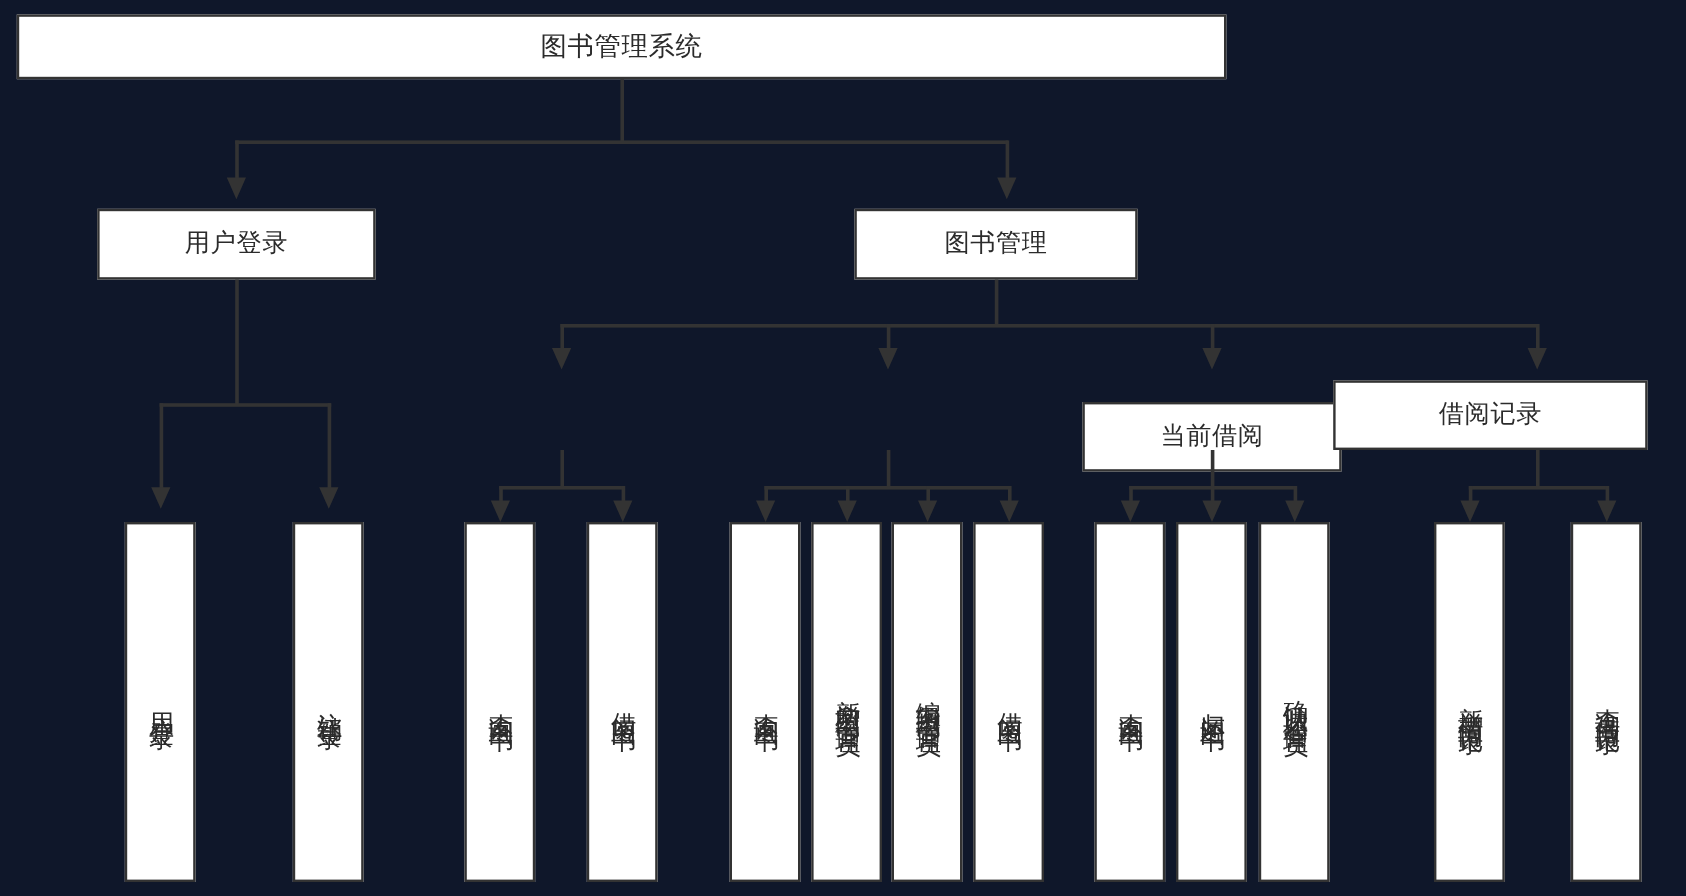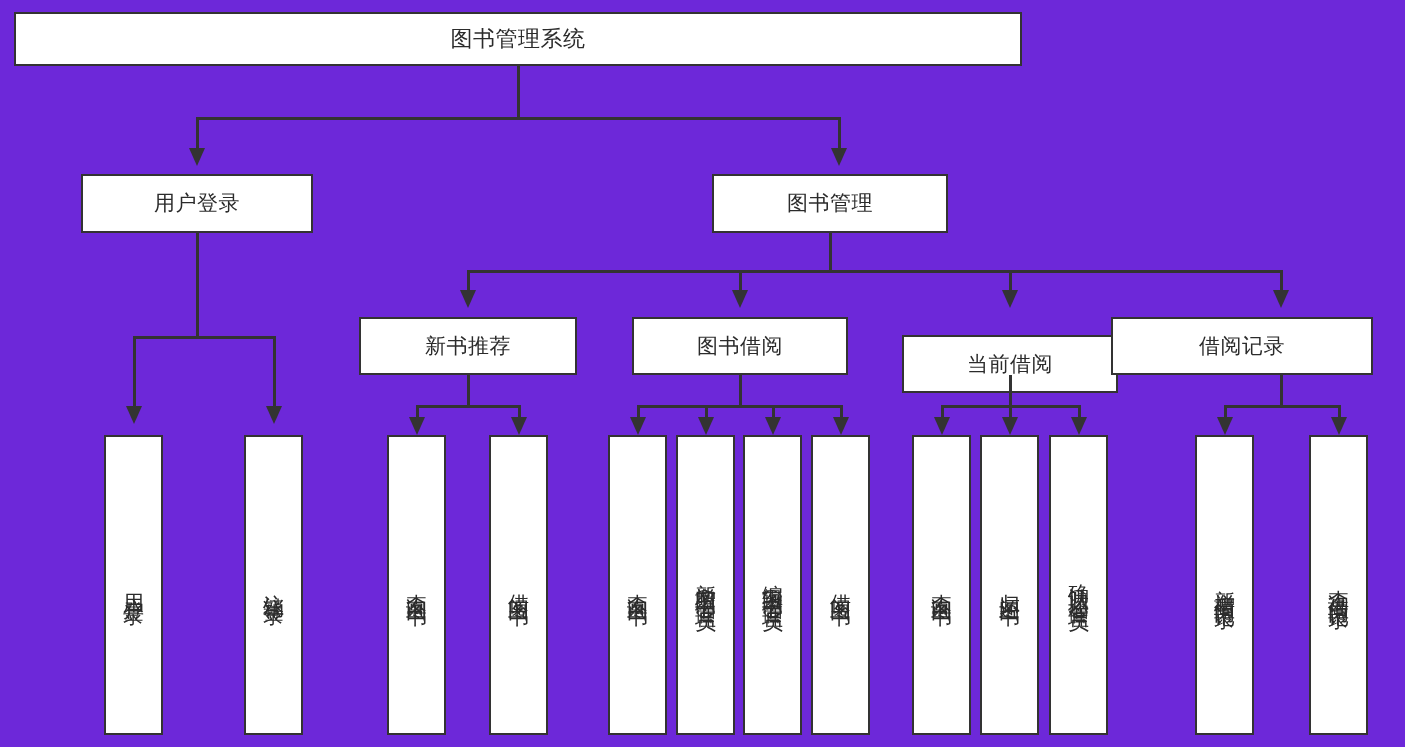--- a/index.html
+++ b/index.html
@@ -7,21 +7,21 @@
     padding: 0;
     background: #ffffff;
   }
   body {
     font-family: "Liberation Sans", "DejaVu Sans", sans-serif;
   }
   #canvas {
     position: relative;
     width: 1405px;
     height: 747px;
-    background: #6d28d9;
+    background: #0f172a;
     overflow: hidden;
   }
   .node {
     position: absolute;
     box-sizing: border-box;
     background: #ffffff;
     border: 2.5px solid #333333;
     display: flex;
     align-items: center;
     justify-content: center;
@@ -103,26 +103,20 @@
   <div class="edge h" style="left:467px; top:270px; width:813px;"></div>
   <div class="edge v" style="left:467px; top:270px; height:22px;"></div>
   <div class="arrow" style="left:460px; top:290px;"></div>
   <div class="edge v" style="left:739px; top:270px; height:22px;"></div>
   <div class="arrow" style="left:732px; top:290px;"></div>
   <div class="edge v" style="left:1009px; top:270px; height:22px;"></div>
   <div class="arrow" style="left:1002px; top:290px;"></div>
   <div class="edge v" style="left:1280px; top:270px; height:22px;"></div>
   <div class="arrow" style="left:1273px; top:290px;"></div>
 
-  <div class="node level2" style="left:359px; top:317px; width:218px; height:58px;">
-    <span>新书推荐</span>
-  </div>
-  <div class="node level2" style="left:632px; top:317px; width:216px; height:58px;">
-    <span>图书借阅</span>
-  </div>
   <div class="node level2" style="left:902px; top:335px; width:216px; height:58px;">
     <span>当前借阅</span>
   </div>
   <div class="node level2" style="left:1111px; top:317px; width:262px; height:58px;">
     <span>借阅记录</span>
   </div>
 
   <div class="edge v" style="left:467px; top:375px; height:32px;"></div>
   <div class="edge h" style="left:416px; top:405px; width:104px;"></div>
   <div class="edge v" style="left:416px; top:405px; height:14px;"></div>

